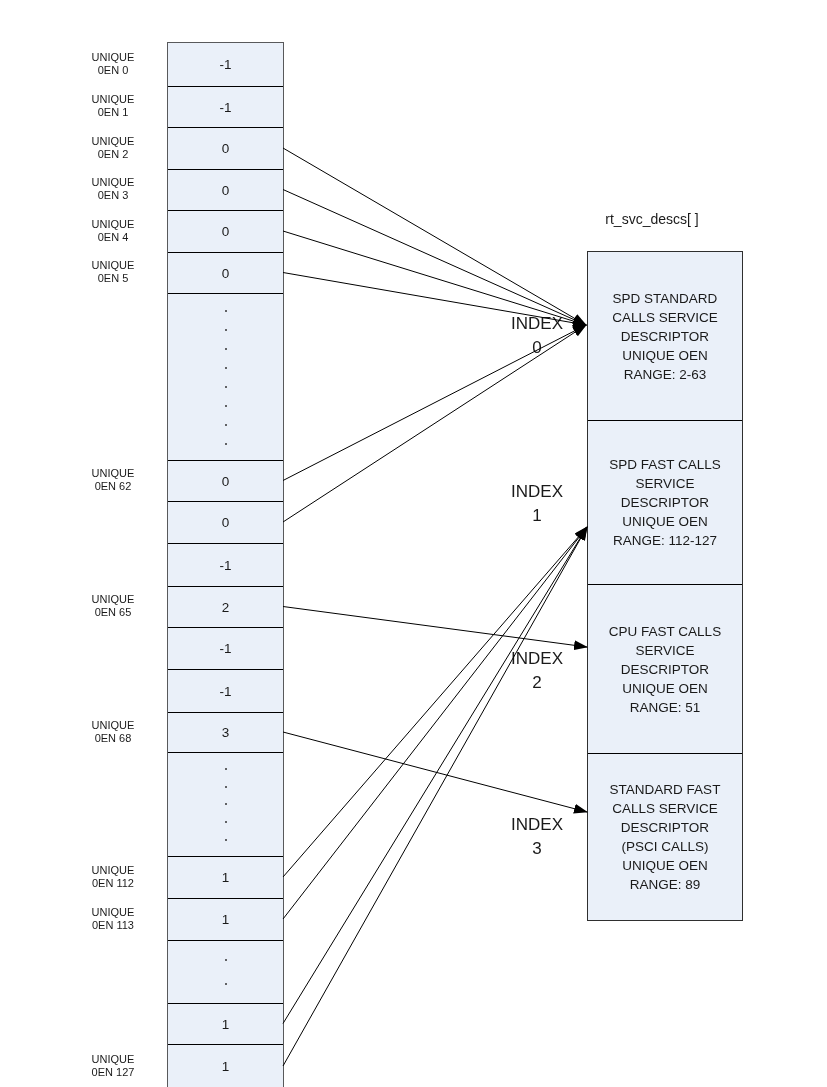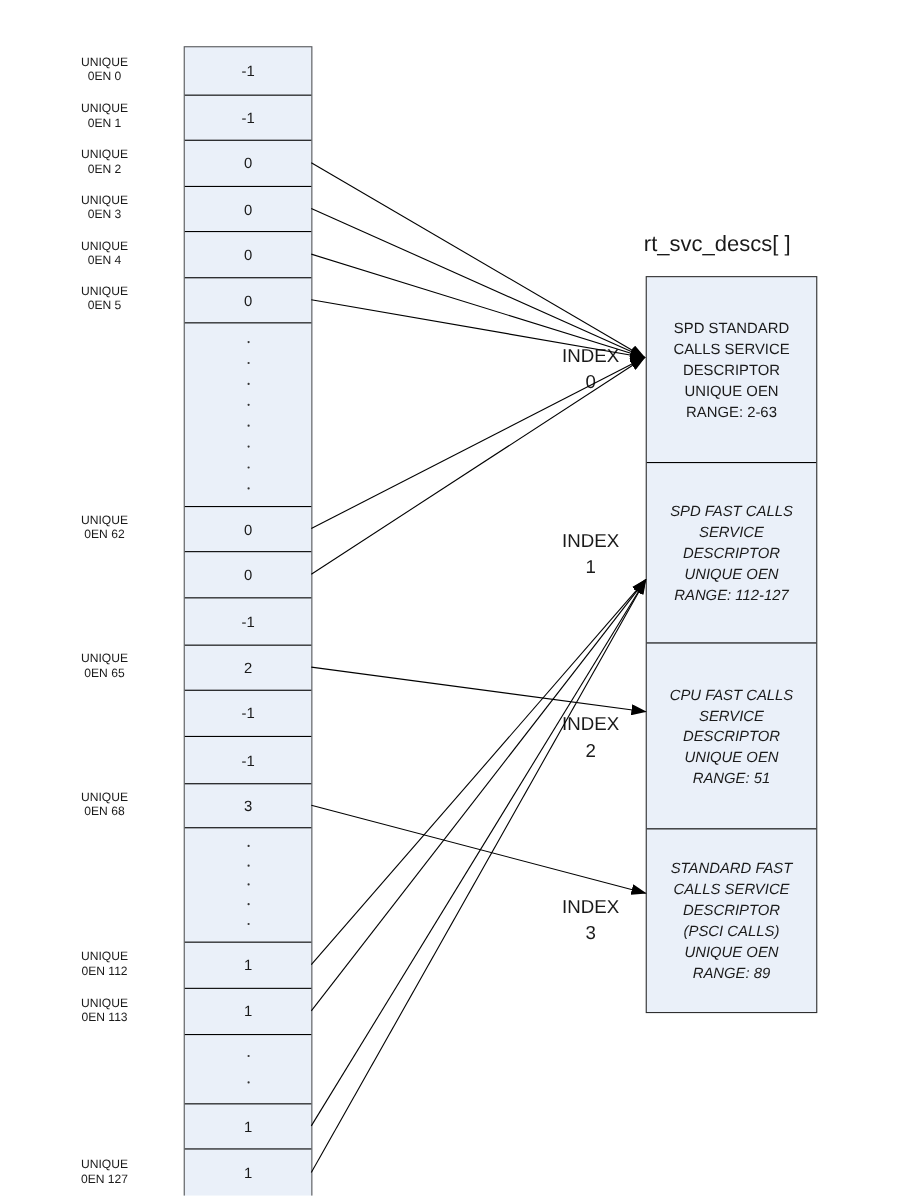--- a/index.html
+++ b/index.html
@@ -7,37 +7,37 @@
          font-family:"Liberation Sans",sans-serif;color:#1a1a1a;}
   .title{position:absolute;font-size:14.5px;text-align:center;white-space:nowrap;}
   .col-frame{position:absolute;box-sizing:content-box;border:1px solid #58595b;background:#eaf0f9;}
   #right-frame{border:1px solid #2f2f2f;}
   .cell{position:absolute;left:0;width:115px;box-sizing:border-box;display:flex;
         align-items:center;justify-content:center;font-size:13.5px;}
   .cell.sep{border-top:1px solid #000;}
   .cell .dotcol{display:flex;flex-direction:column;justify-content:space-around;
         align-items:center;height:100%;width:100%;padding:7px 0;box-sizing:border-box;}
   .dot{width:2px;height:2px;border-radius:50%;background:#333;}
-  .row-label{position:absolute;left:40px;width:110px;text-align:center;font-size:11px;
+  .row-label{position:absolute;left:58px;width:110px;text-align:center;font-size:11px;
         line-height:13px;white-space:pre-line;}
   .desc-box{position:absolute;left:0;width:154px;box-sizing:border-box;display:flex;
         align-items:center;justify-content:center;text-align:center;}
-  .desc-box.sep{border-top:1px solid #000;font-style:italic;}
+  .desc-box.sep{border-top:1px solid #000;}
   .desc-box .box-text{white-space:pre-line;font-size:13.5px;line-height:19px;padding:0 4px;}
   .index-label{position:absolute;width:120px;text-align:center;font-size:17px;line-height:24px;
         white-space:pre-line;}
   #arrow-svg{position:absolute;left:0;top:0;z-index:5;pointer-events:none;}
 </style>
 </head>
 <body>
 
 <div id="stage">
 
 
-  <div class="title" style="left:575px;top:211px;width:154px;font-size:20px;">rt_svc_descs[ ]</div>
+  <div class="title" style="left:575px;top:211px;width:154px;font-size:14px;">rt_svc_descs[ ]</div>
 
   <div class="col-frame" id="left-frame" style="left:167px;top:42px;width:115px;height:1046px;">
       <div class="cell" style="top: 0px; height: 43px;">
         <span>-1</span>
       </div>
       <div class="cell sep" style="top: 43px; height: 41px;">
         <span>-1</span>
       </div>
       <div class="cell sep" style="top: 84px; height: 42px;">
         <span>0</span>

